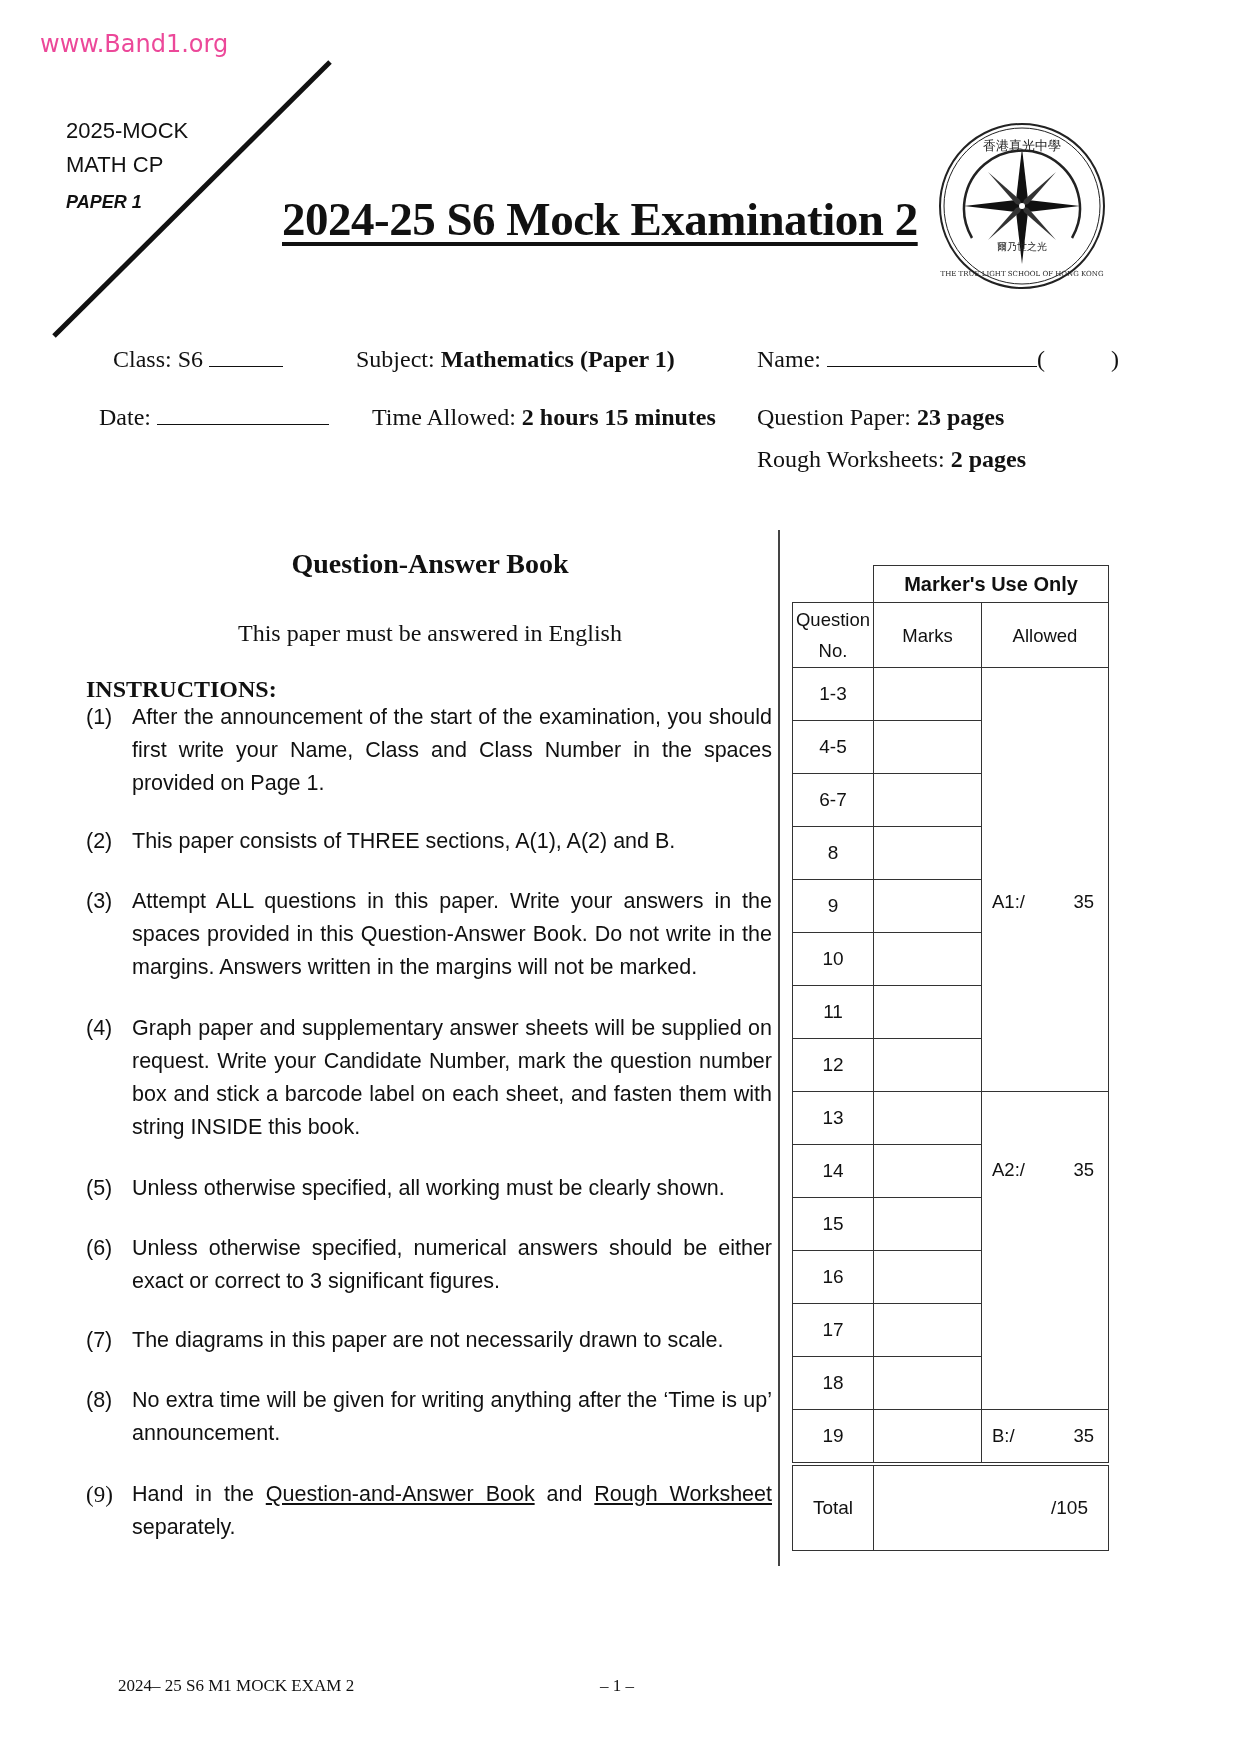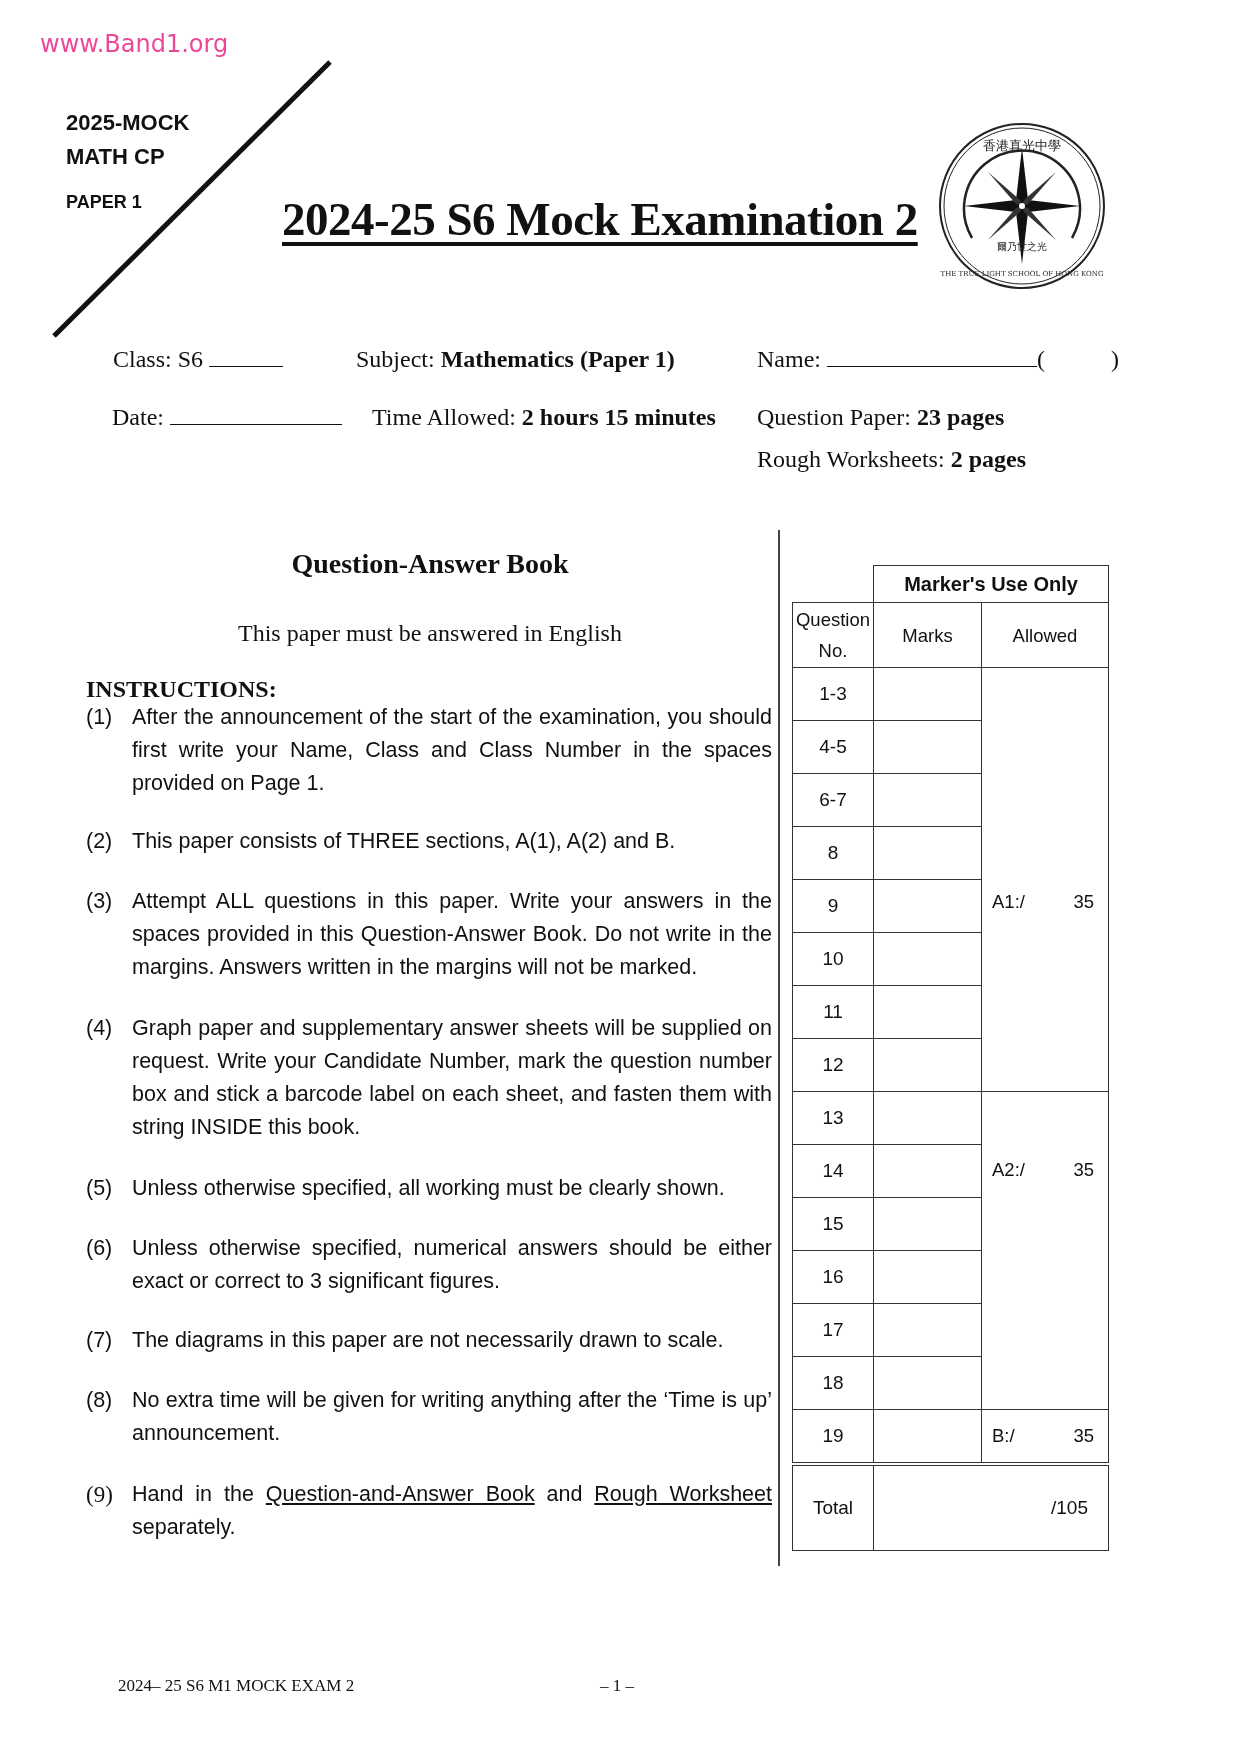--- a/index.html
+++ b/index.html
@@ -3,22 +3,22 @@
 <meta charset="utf-8">
 <style>
   html, body { margin: 0; padding: 0; background: #ffffff; }
   body { width: 1240px; height: 1754px; position: relative; overflow: hidden; color: #111; }
   .abs { position: absolute; }
   .sans { font-family: "Liberation Sans", "DejaVu Sans", sans-serif; }
   .serif { font-family: "Liberation Serif", "DejaVu Serif", serif; }
 
   #watermark { left: 40px; top: 30px; font-size: 24px; font-family: "DejaVu Sans", sans-serif; color: #ec4899; }
 
-  #corner-label { left: 66px; top: 106px; font-weight: bold; font-size: 22px; line-height: 34px; }
-  #corner-paper { left: 66px; top: 192px; font-weight: bold; font-size: 18px; }
+  #corner-label { left: 66px; top: 114px; font-weight: normal; font-size: 22px; line-height: 34px; }
+  #corner-paper { left: 66px; top: 192px; font-weight: bold; font-size: 18px; font-style: italic; }
 
   #diag-line { left: 0; top: 0; }
 
   #main-title { left: 266px; top: 192px; font-size: 47px; font-weight: bold; text-decoration: underline; text-decoration-thickness: 4px; text-underline-offset: 7px; letter-spacing: -0.5px; margin-left: 16px; }
 
   #school-logo { left: 936px; top: 120px; }
 
   .info { font-size: 24px; }
   .info b { font-weight: bold; }
   .blank { display: inline-block; border-bottom: 1.5px solid #111; height: 20px; vertical-align: baseline; }
@@ -96,21 +96,21 @@
 </div>
 <div class="abs serif info" style="left:356px; top:346px;text-align:center;">
   <span>Subject:</span>
   <b>Mathematics (Paper 1)</b>
 </div>
 <div class="abs serif info" style="left:757px; top:346px;">
   <span>Name:</span>
   <span class="blank" style="width:210px;"></span><span>(</span><span style="display:inline-block;width:66px;"></span><span>)</span>
 </div>
 
-<div class="abs serif info" style="left:112px; top:404px;">
+<div class="abs serif info" style="left:99px; top:404px;">
   <span>Date:</span>
   <span class="blank" style="width:172px;"></span>
 </div>
 <div class="abs serif info" style="left:372px; top:404px;">
   <span>Time Allowed:</span>
   <b>2 hours 15 minutes</b>
 </div>
 <div class="abs serif info" style="left:757px; top:404px;">
   <span>Question Paper:</span>
   <b>23 pages</b>

